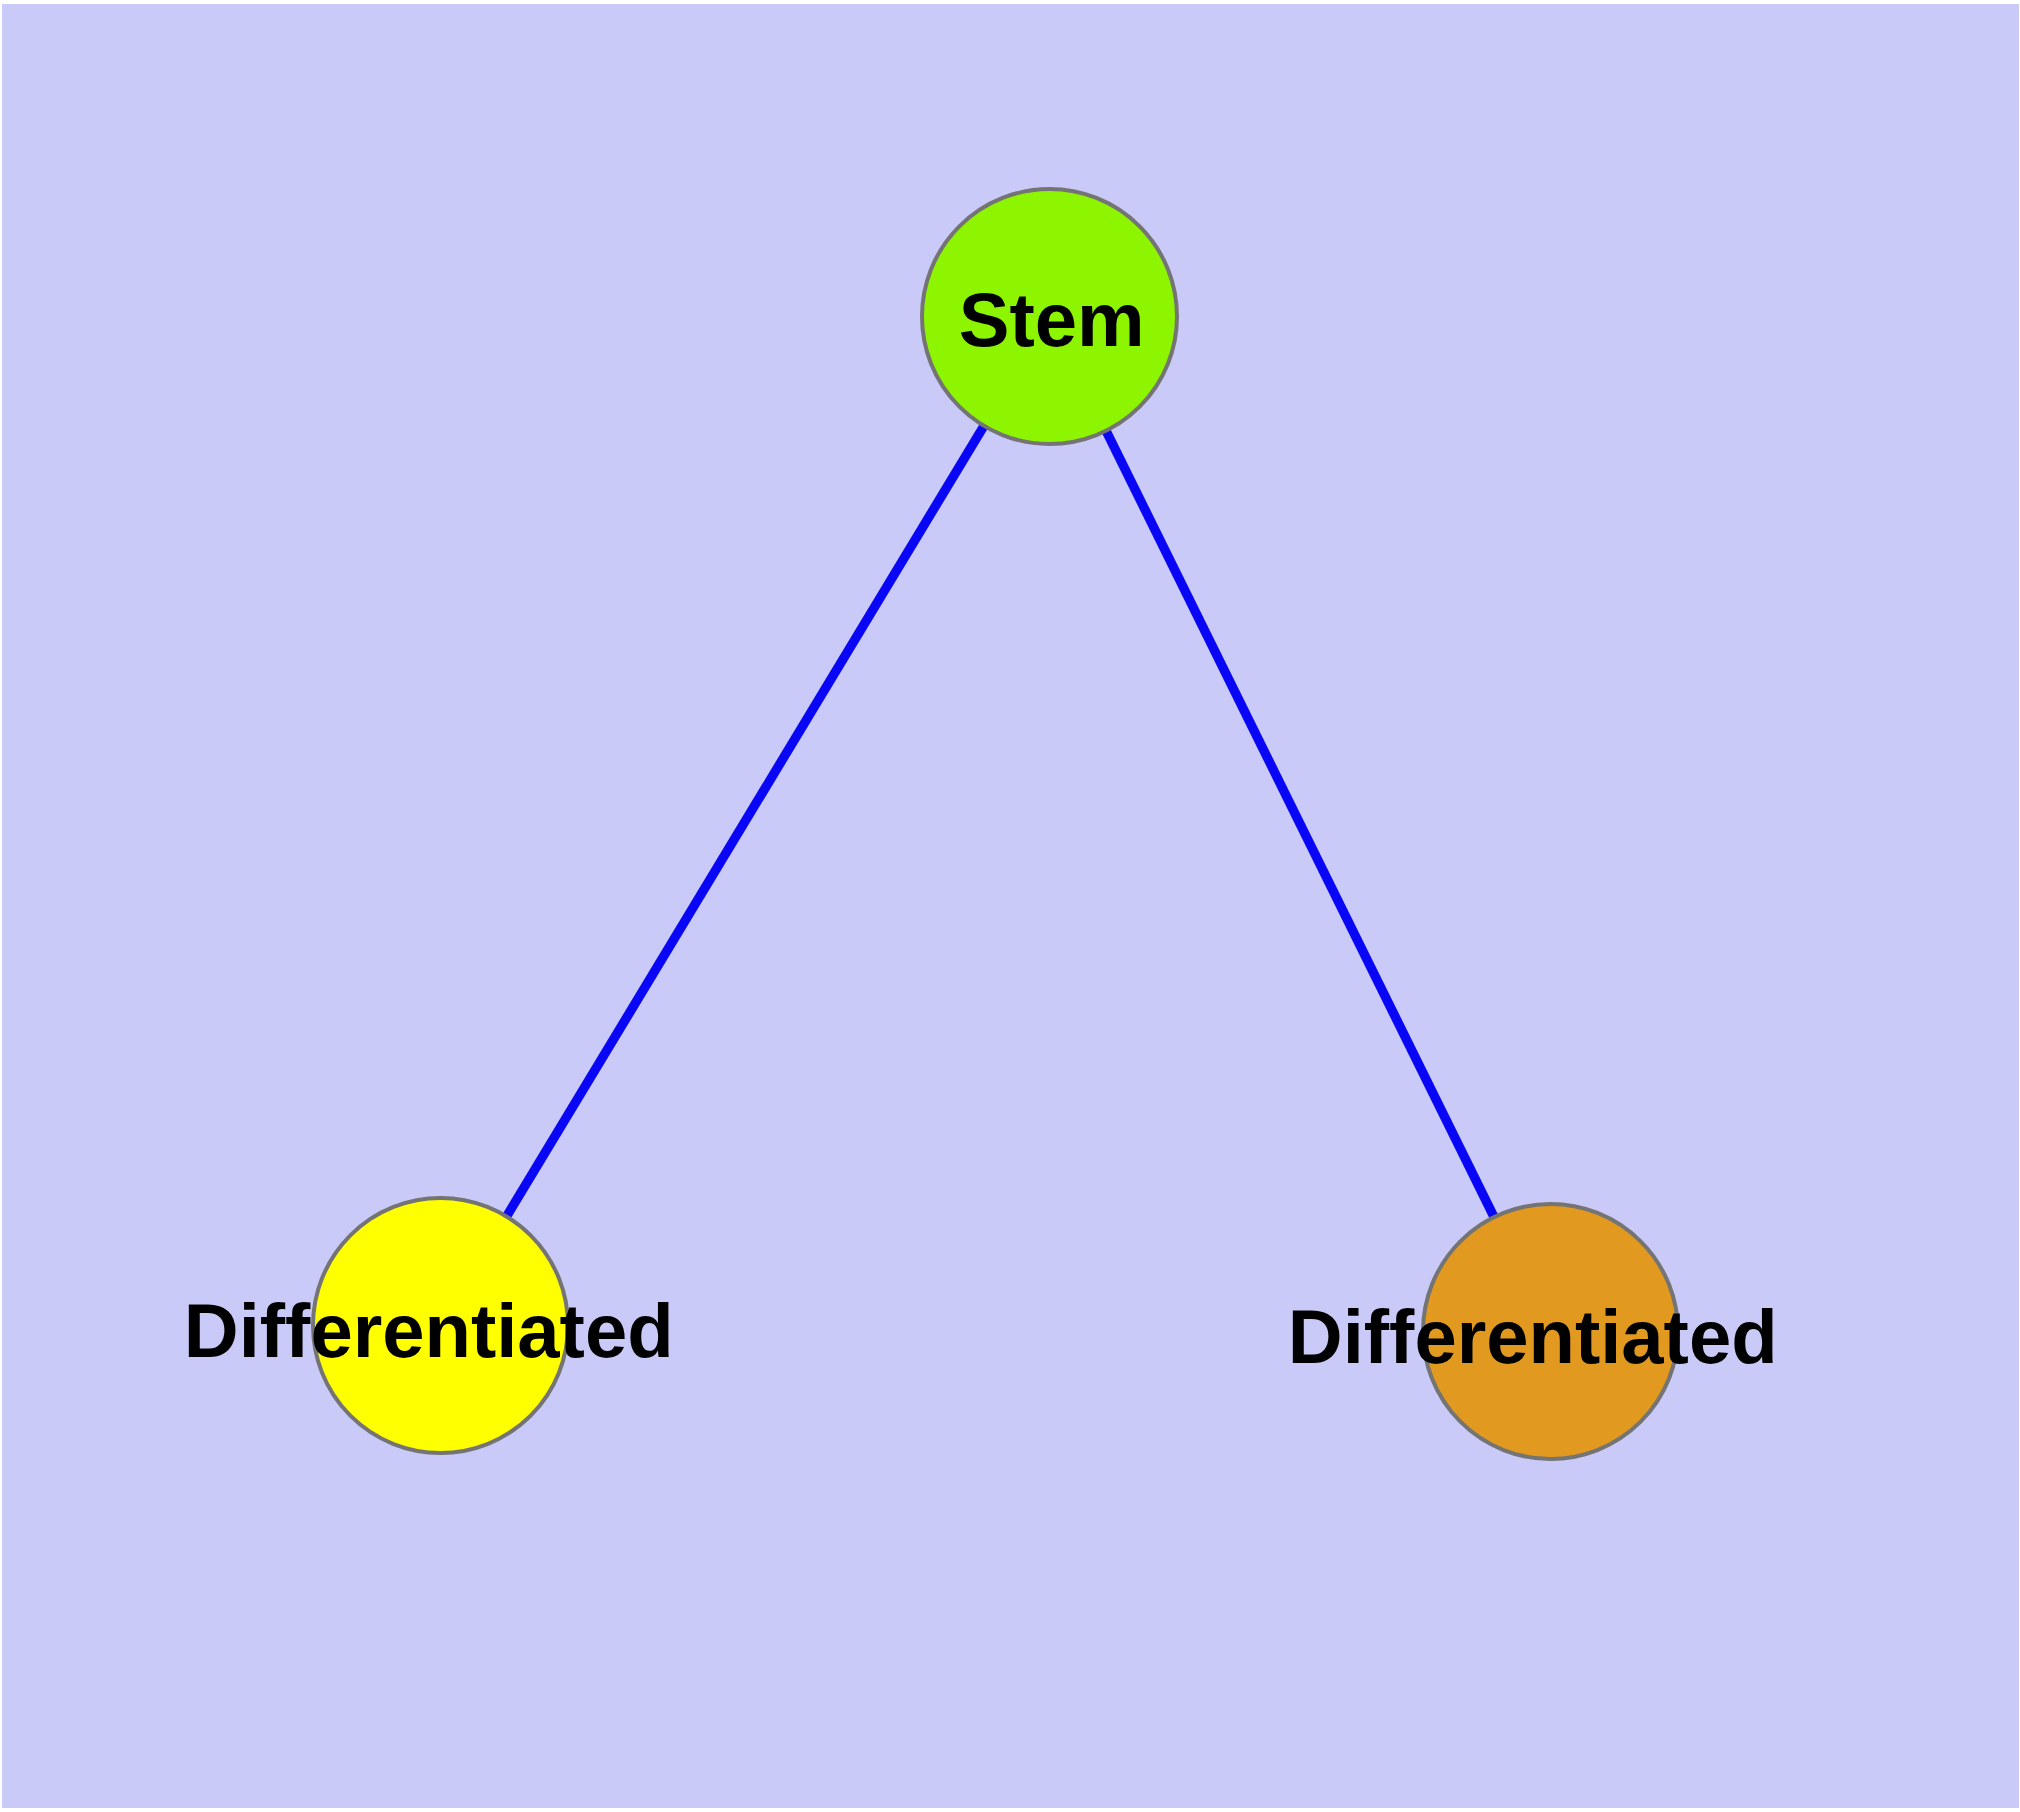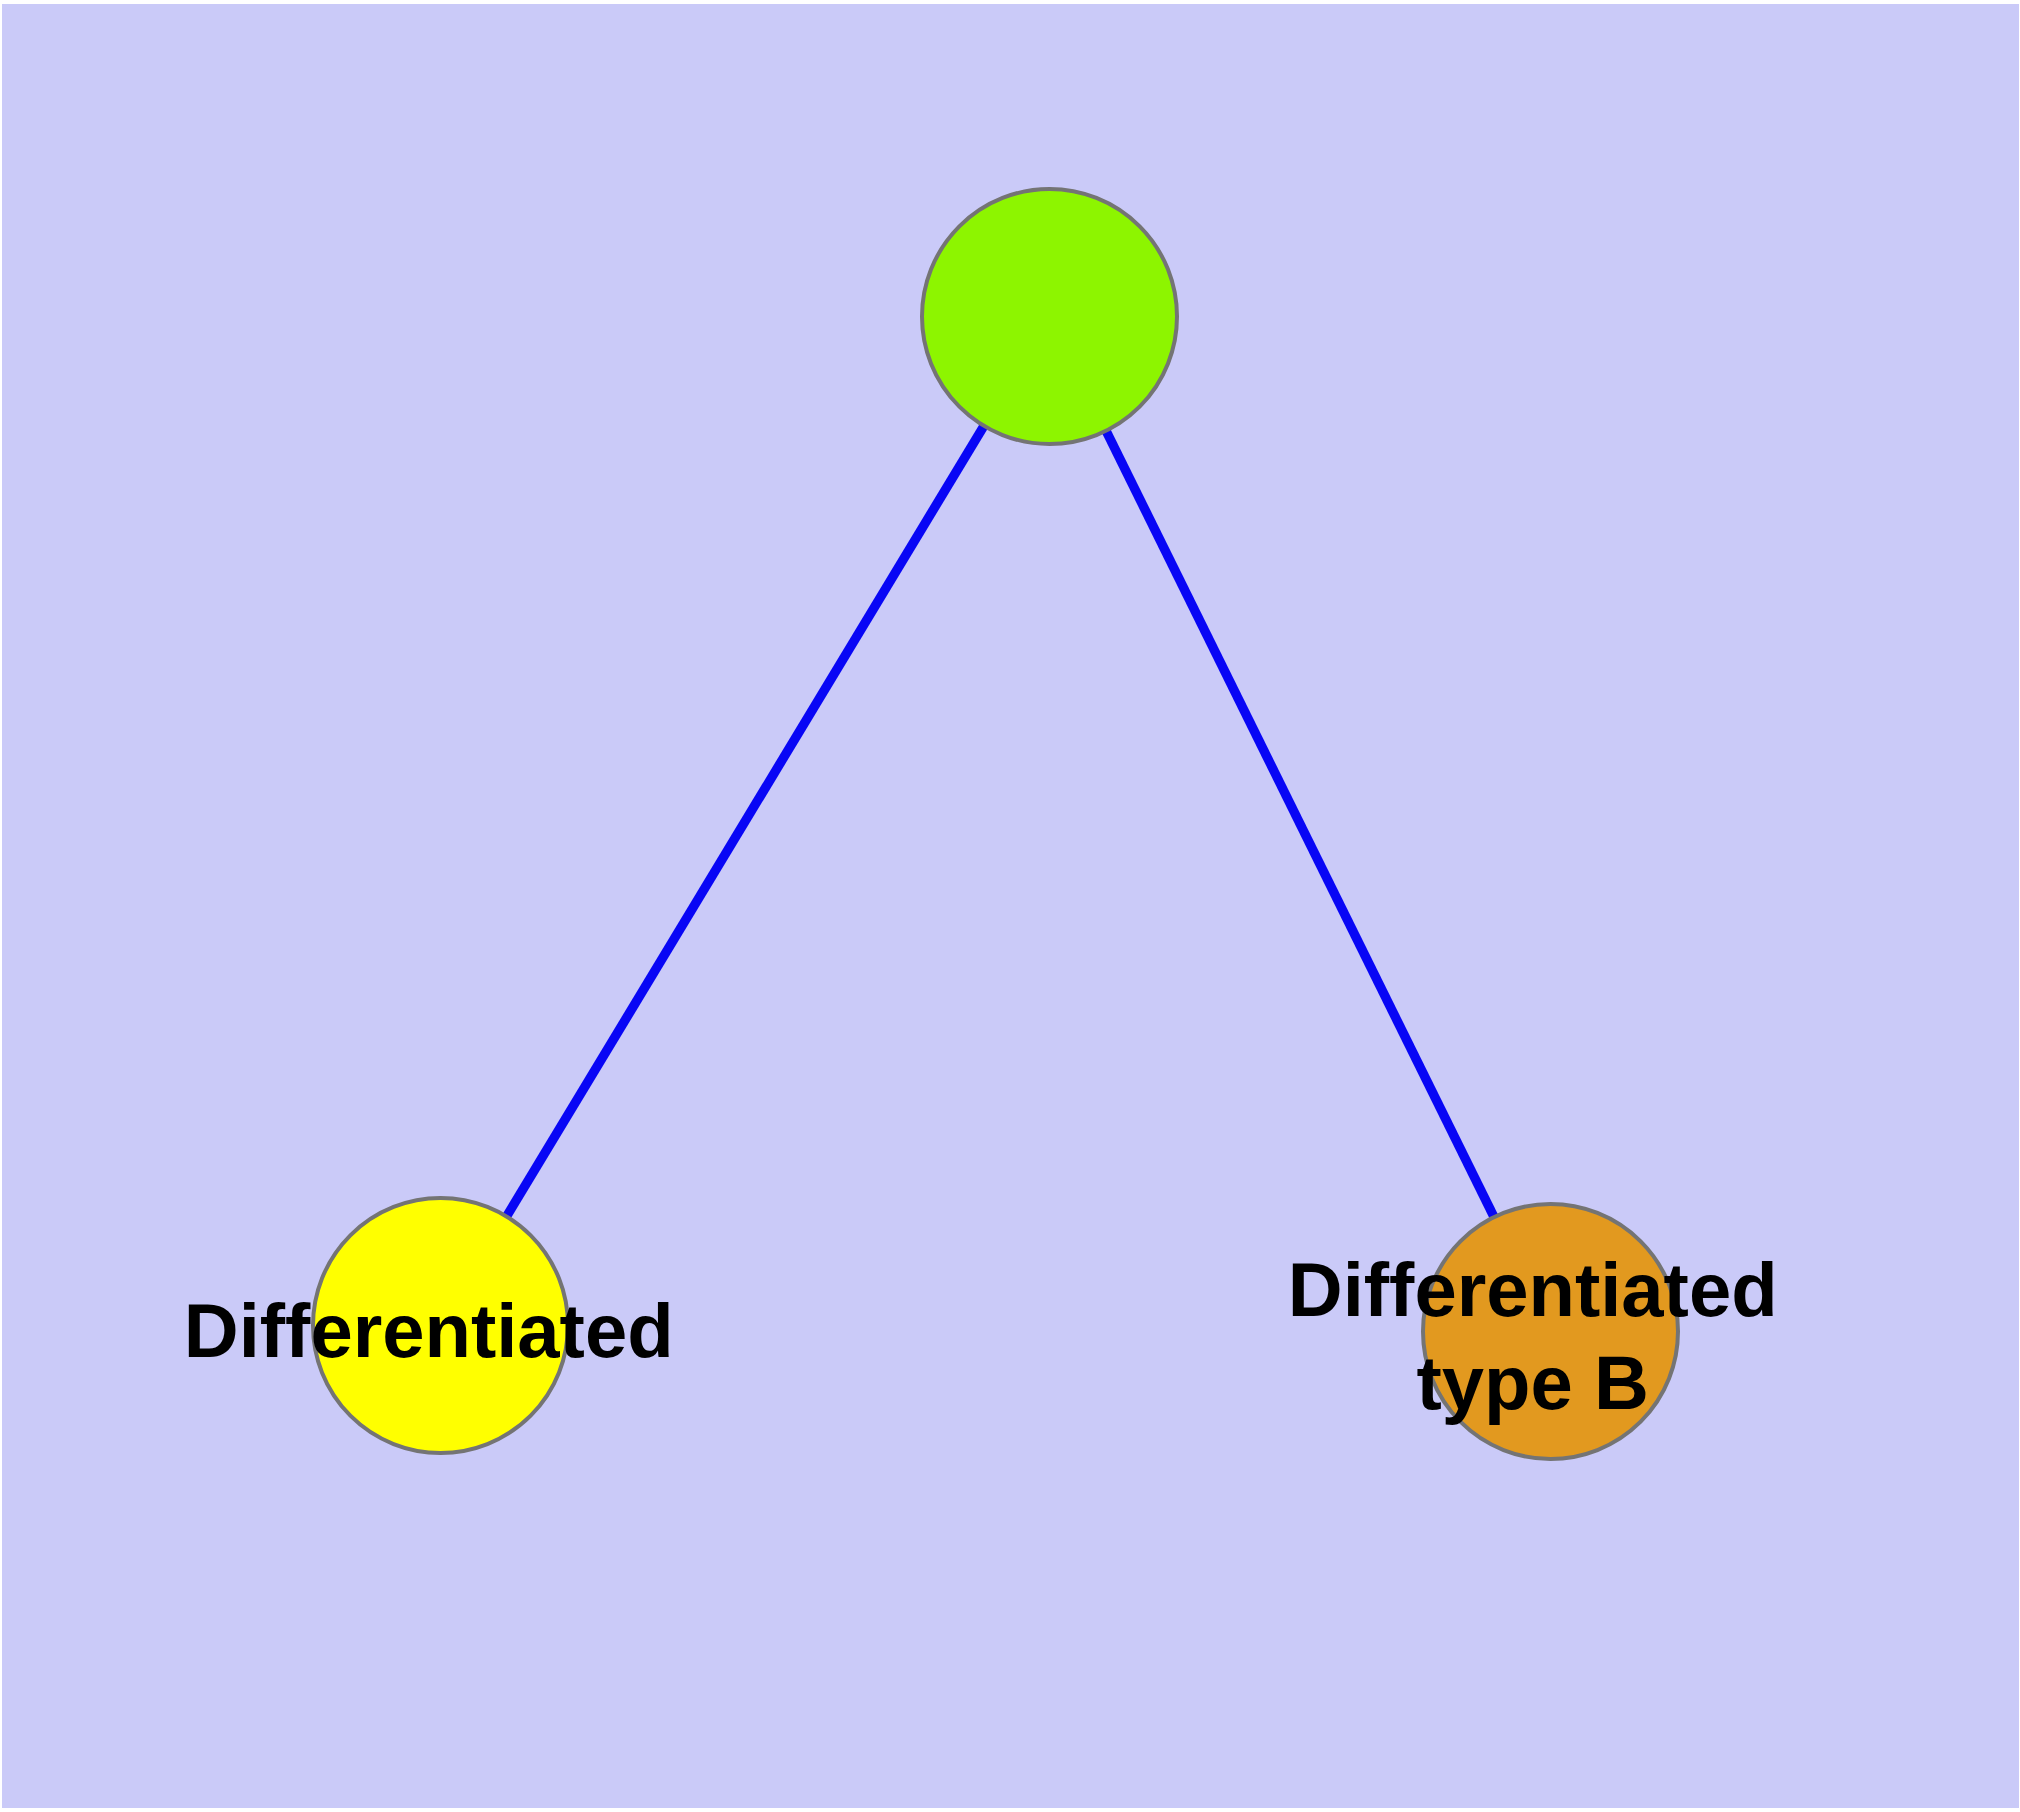--- a/index.html
+++ b/index.html
@@ -71,25 +71,25 @@
       <line x1="1236" y1="369" x2="517" y2="1560" style="stroke: rgb(8, 6, 245);"></line>
       <line x1="1236" y1="369" x2="1827" y2="1567" style="stroke: rgb(8, 6, 245);"></line>
     </svg>
 
     <div class="node node-stem" style="background-color: rgb(141, 245, 0);"></div>
 
     <div class="node node-type-a" style="background-color: rgb(255, 255, 0);"></div>
 
     <div class="node node-type-b" style="background-color: rgb(226, 153, 31);"></div>
 
+    <div class="vertex-label label-stem">Stem</div>
 
     <div class="vertex-label label-type-a">
       <span class="line">Differentiated</span>
     </div>
 
     <div class="vertex-label label-type-b">
       <span class="line">Differentiated</span>
-      <span class="line">type B</span>
     </div>
 
   </div>
 </div>
 
 
 </body></html>

